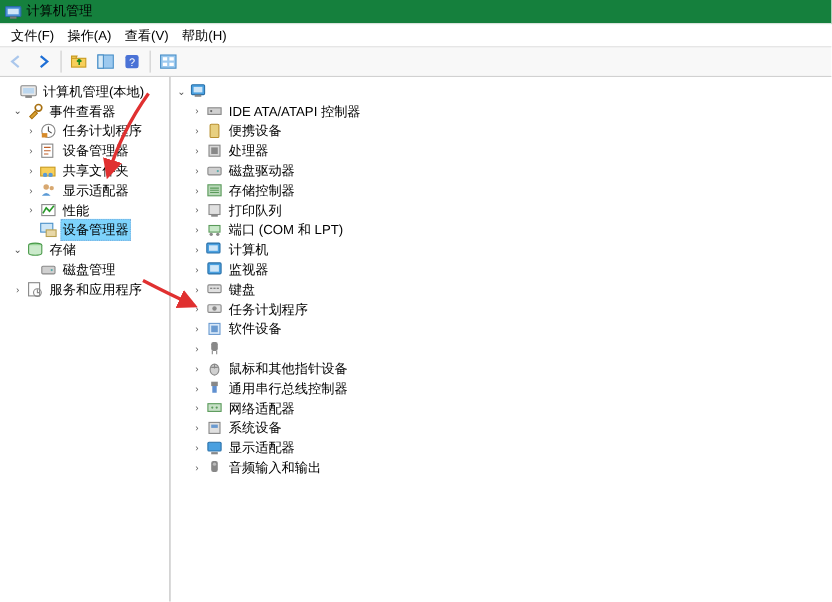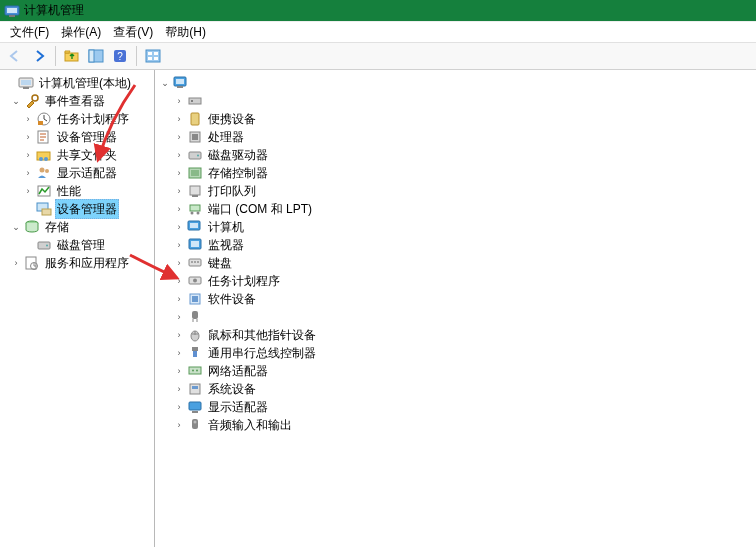--- a/index.html
+++ b/index.html
@@ -345,20 +345,21 @@
               <li>
                 <div class="row">
     <span class="indent" style="width:14px"></span>
     <span class="exp">›</span>
     <span class="icon">
                     <svg viewBox="0 0 16 16" width="16" height="16">
                       <rect x="2" y="5" width="12" height="6" fill="#d0d0d0" stroke="#888"></rect>
                       <circle cx="5" cy="8" r="1" fill="#666"></circle>
                     </svg>
                   </span>
+    <span class="label">IDE ATA/ATAPI 控制器</span>
   </div>
               </li>
               <li>
                 <div class="row">
     <span class="indent" style="width:14px"></span>
     <span class="exp">›</span>
     <span class="icon">
                     <svg viewBox="0 0 16 16" width="16" height="16">
                       <rect x="4" y="2" width="8" height="12" rx="1" fill="#e8d080" stroke="#b89030"></rect>
                     </svg>

